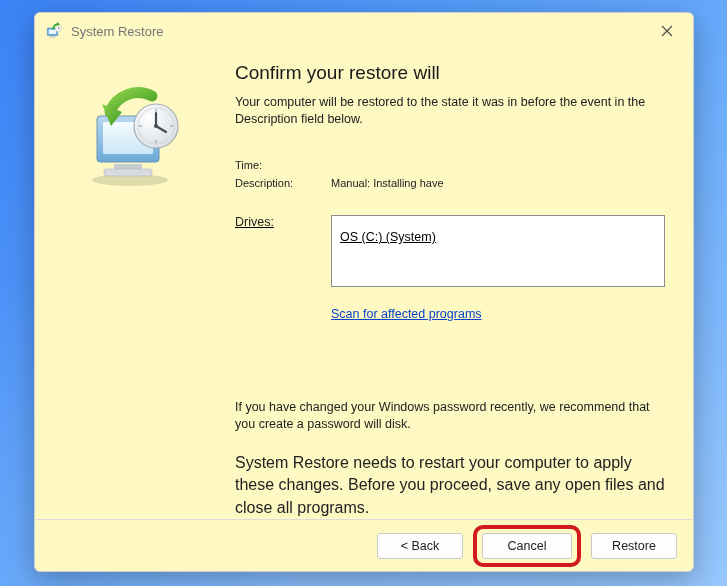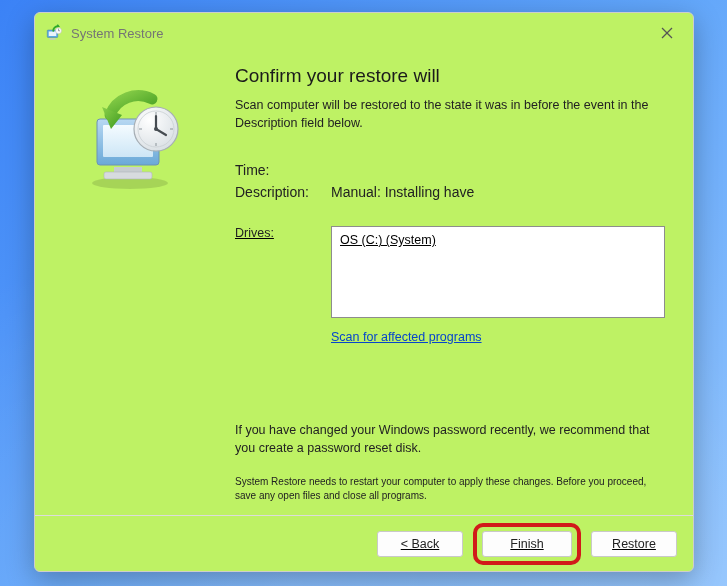--- a/index.html
+++ b/index.html
@@ -16,21 +16,21 @@
       width: 200%;
       height: 100%;
       background: radial-gradient(ellipse 80% 120% at 20% 100%, rgba(255,255,255,0.15) 0%, transparent 50%);
     }
     .window {
       position: absolute;
       left: 34px;
       top: 12px;
       width: 660px;
       height: 560px;
-      background: #bef264;
+      background: #fef9c3;
       border: 1px solid #cdcdcd;
       border-radius: 6px;
       box-shadow: 0 8px 28px rgba(0,0,0,0.28);
       display: flex;
       flex-direction: column;
     }
     .titlebar {
       height: 40px;
       display: flex;
       align-items: center;
@@ -86,78 +86,77 @@
       margin-bottom: 10px;
     }
     .subtext {
       font-size: 12.5px;
       color: #222;
       line-height: 1.4;
       margin-bottom: 30px;
     }
     .info-row {
       display: flex;
-      font-size: 14px;
+      font-size: 11px;
       margin-bottom: 6px;
     }
     .info-label {
       width: 96px;
       color: #222;
     }
     .info-value {
       flex: 1;
       color: #222;
     }
     .drives-row {
       display: flex;
       font-size: 12.5px;
       margin-top: 26px;
       text-decoration: underline;
     }
     .drives-box {
       flex: 1;
       border: 1px solid #8d8d8d;
-      height: 92px;
-      padding: 6px 8px;
+      height: 72px;
+      padding: 14px 8px;
       font-size: 12.5px;
       background: #fff;
     }
     .scan-link-row {
       display: flex;
-      margin-top: 12px;
+      margin-top: 20px;
       text-align: right;
     }
     .scan-link-row .spacer { width: 96px; }
     .link {
       color: #0645cc;
       text-decoration: underline;
       font-size: 12.5px;
       cursor: pointer;
     }
     .notice {
       font-size: 12.5px;
       color: #222;
       line-height: 1.4;
       margin-top: 78px;
     }
     .notice2 {
-      font-size: 10px;
+      font-size: 16px;
       color: #222;
       line-height: 1.4;
       margin-top: 18px;
     }
     .footer {
       height: 56px;
       border-top: 1px solid #dcdcdc;
       display: flex;
       align-items: center;
       justify-content: flex-end;
       padding: 0 16px;
       gap: 10px;
-      text-decoration: underline;
     }
     .btn {
       min-width: 86px;
       height: 26px;
       font-size: 12.5px;
       background: #fdfdfd;
       border: 1px solid #c9c9c9;
       border-radius: 3px;
       cursor: pointer;
       font-family: inherit;
@@ -242,21 +241,21 @@
           </g>
           <line x1="76" y1="44" x2="76" y2="31" stroke="#464c52" stroke-width="2.2" stroke-linecap="round"></line>
           <line x1="76" y1="44" x2="86" y2="50" stroke="#464c52" stroke-width="2.2" stroke-linecap="round"></line>
           <circle cx="76" cy="44" r="2" fill="#464c52"></circle>
         </svg>
       </div>
     </div>
 
     <div class="right-pane">
       <h1 class="heading">Confirm your restore will</h1>
-      <p class="subtext">Scan computer will be restored to the state it was in before the event in the Description field below.</p>
+      <p class="subtext">Your computer will be restored to the state it was in before the event in the Description field below.</p>
 
       <div class="info-row">
         <div class="info-label">Time:</div>
       </div>
       <div class="info-row">
         <div class="info-label">Description:</div>
         <div class="info-value">Manual: Installing have</div>
       </div>
 
       <div class="drives-row">
@@ -264,26 +263,26 @@
         <div class="drives-box">
           <div>OS (C:) (System)</div>
         </div>
       </div>
 
       <div class="scan-link-row">
         <div class="spacer"></div>
         <a class="link">Scan for affected programs</a>
       </div>
 
-      <p class="notice">If you have changed your Windows password recently, we recommend that you create a password reset disk.</p>
+      <p class="notice">If you have changed your Windows password recently, we recommend that you create a password will disk.</p>
       <p class="notice2">System Restore needs to restart your computer to apply these changes. Before you proceed, save any open files and close all programs.</p>
     </div>
   </div>
 
   <div class="footer">
     <button class="btn">&lt; Back</button>
     <span class="finish-highlight">
-      <button class="btn">Finish</button>
+      <button class="btn">Cancel</button>
     </span>
     <button class="btn">Restore</button>
   </div>
 
 </div>
 
 </body></html>

